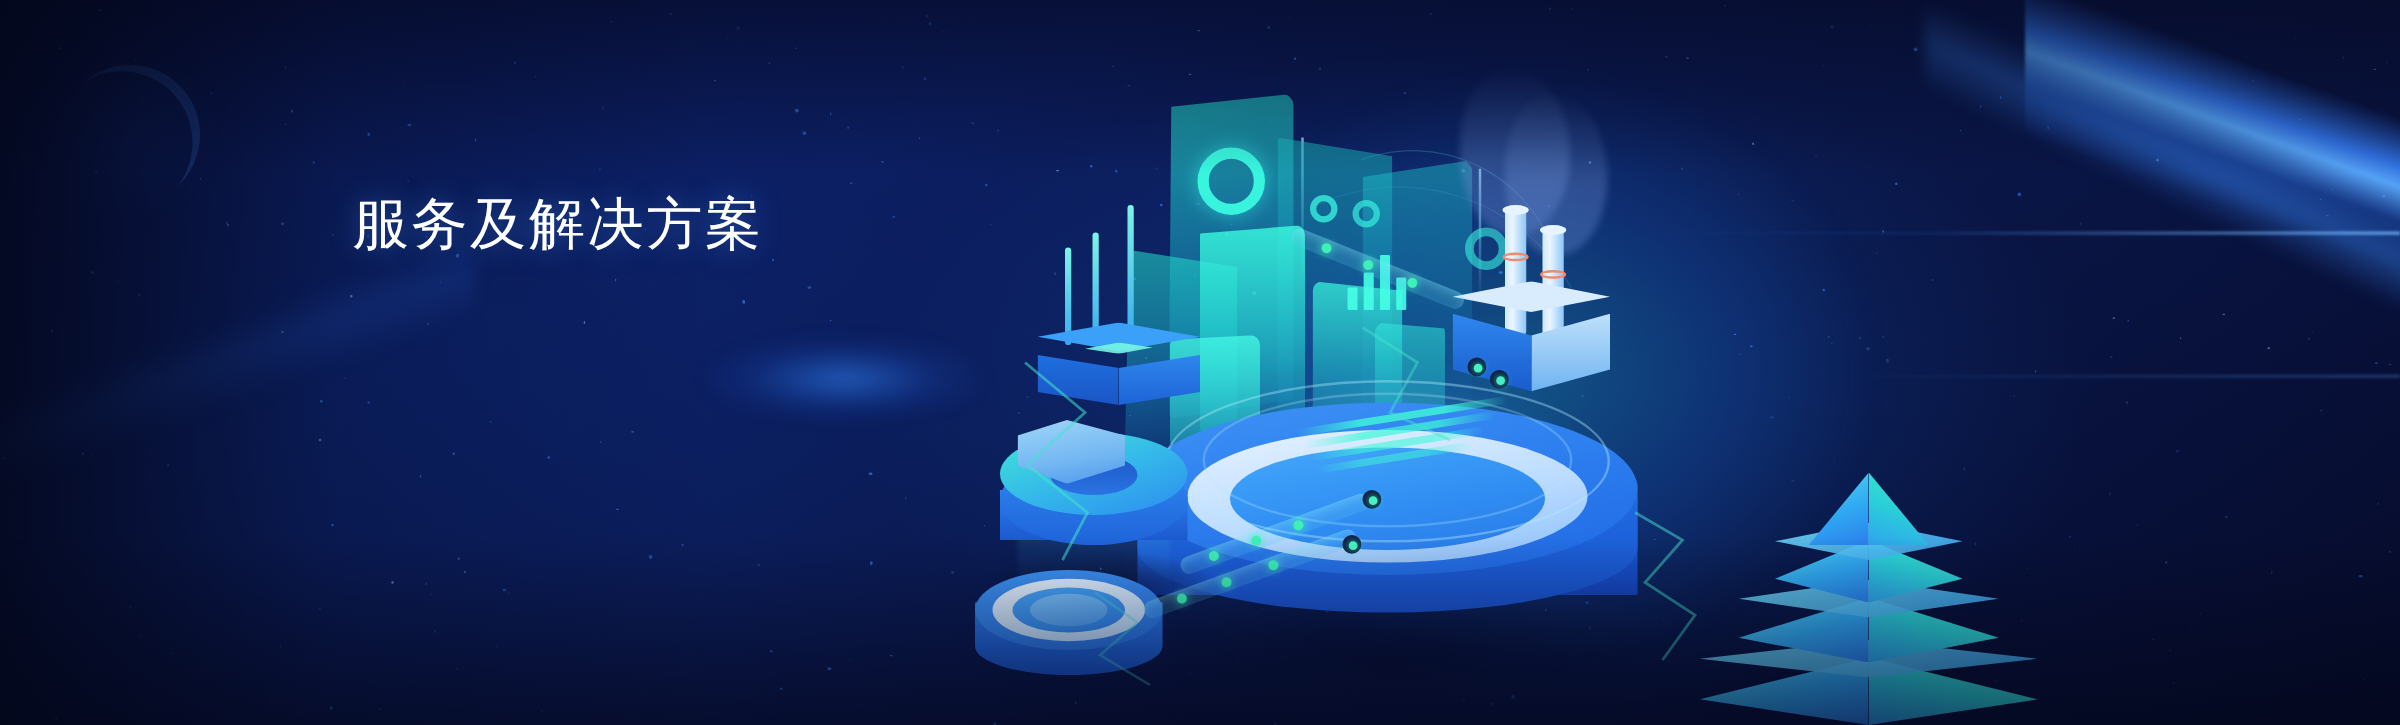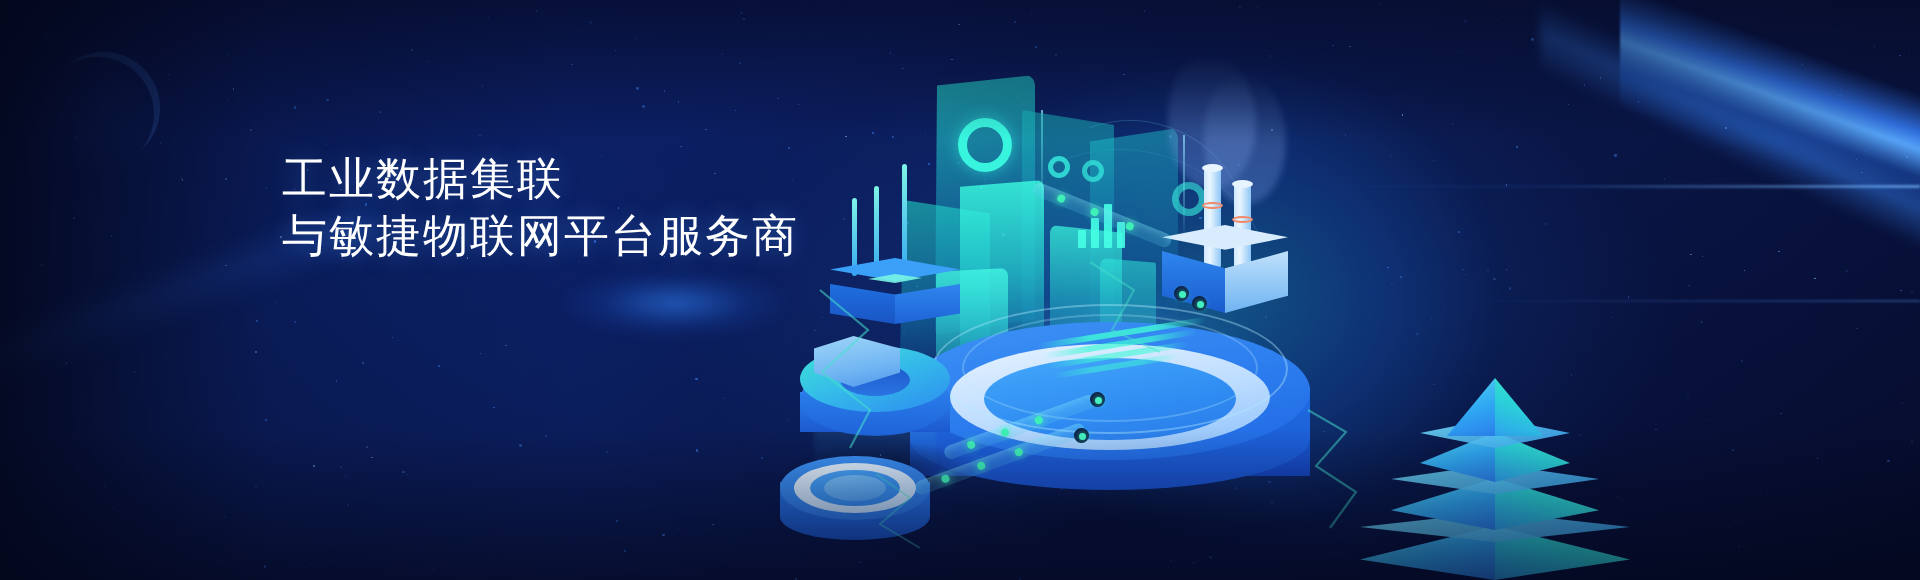--- a/index.html
+++ b/index.html
@@ -677,20 +677,19 @@
         <i class="pr" style="left: 135px; top: 38px; width: 48px; height: 58px; clip-path: polygon(0% 0%, 100% 100%, 0% 100%);"></i>
       </div>
 
   </div>
 
   <div class="darkcorners"></div>
 
   <div class="textglow"></div>
   <div class="copy">
     <div class="title">
-      <span>工业数据集联</span>
-      <span>与敏捷物联网平台服务商</span>
+      <span>服务及解决方案</span>
     </div>
     <div class="subtitle">
     </div>
   </div>
 
 </div>
 
 </body></html>

